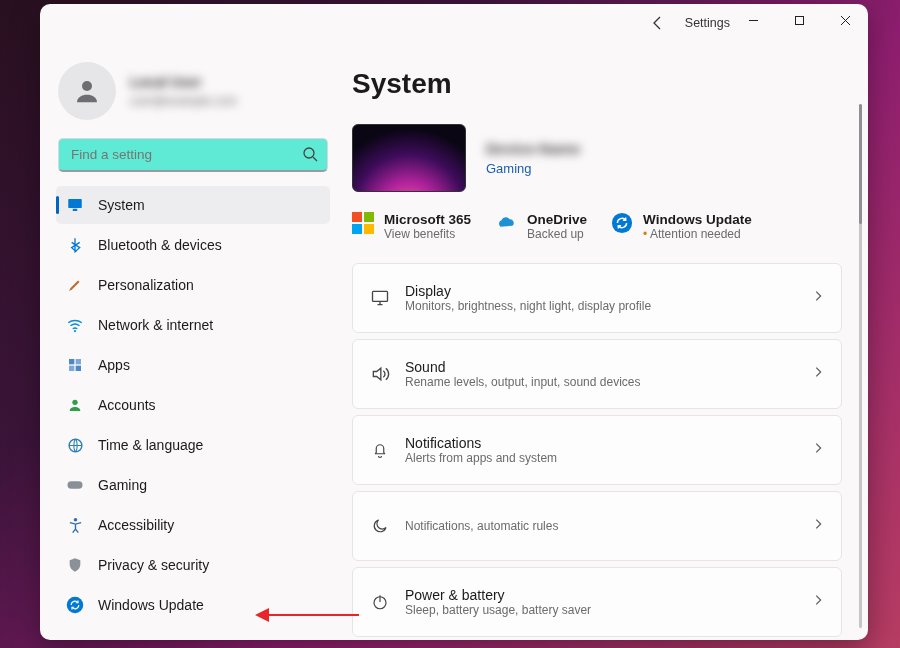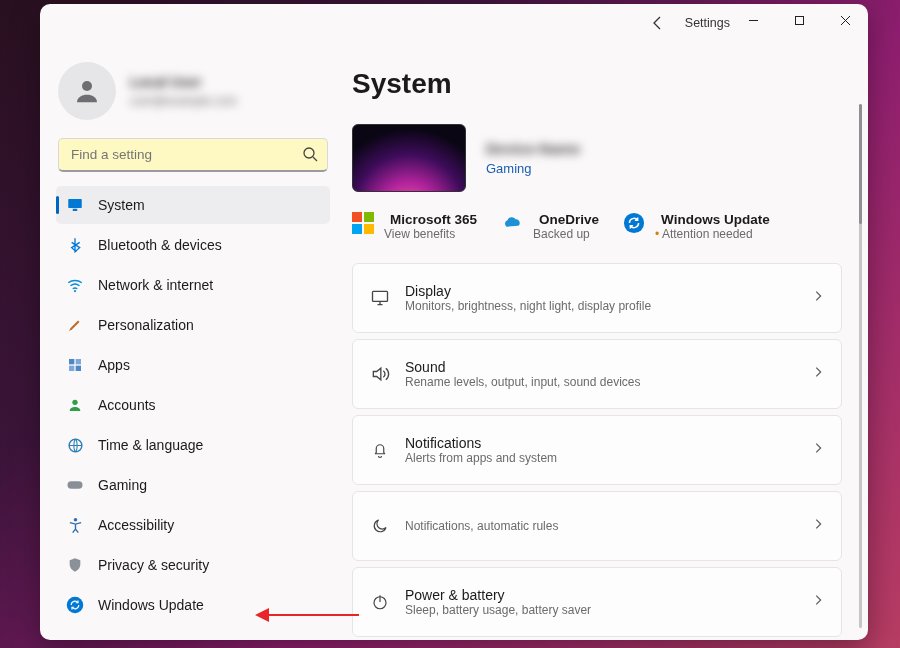--- a/index.html
+++ b/index.html
@@ -37,21 +37,21 @@
   .profile{display:flex;align-items:center;gap:14px;padding:8px 4px 16px 2px;}
   .avatar{width:58px;height:58px;border-radius:50%;background:#e6e6e8;display:flex;align-items:center;justify-content:center;}
   .avatar svg{width:30px;height:30px;fill:#6e6e72;}
   .profile-info{display:flex;flex-direction:column;gap:4px;filter:blur(5px);}
   .pi-name{font-size:14px;font-weight:600;color:#333;}
   .pi-mail{font-size:12px;color:#666;}
   .search{position:relative;margin:2px 2px 14px 2px;}
   .search input{
     width:100%;box-sizing:border-box;height:34px;border-radius:5px;
     border:1px solid #d8d8dc;border-bottom:2px solid #9a9aa0;
-    background:#fef9c3;padding:0 34px 0 12px;font-size:13.5px;color:#333;outline:none;
+    background:#5eead4;padding:0 34px 0 12px;font-size:13.5px;color:#333;outline:none;
   }
   .search .sicon{position:absolute;right:10px;top:8px;}
   .navlist{display:flex;flex-direction:column;gap:2px;}
   .navitem{
     display:flex;align-items:center;gap:14px;height:38px;border-radius:5px;
     padding:0 10px;cursor:pointer;position:relative;font-size:14px;
   }
   .navitem.selected{background:var(--sidebar-sel);}
   .navitem.selected::before{
     content:"";position:absolute;left:0;top:10px;bottom:10px;width:3px;
@@ -69,21 +69,21 @@
     background:radial-gradient(circle at 50% 130%, #ff5aa0 0%, #b1239d 28%, #3d0c5a 55%, #0a0614 80%);
     border:1px solid #333;
   }
   .dev-text{display:flex;flex-direction:column;gap:4px;}
   .dev-name{font-size:15px;font-weight:600;color:#444;filter:blur(5px);white-space:nowrap;}
   .dev-rename{font-size:13px;color:var(--link);cursor:pointer;}
   .status-row{display:flex;gap:24px;align-items:flex-start;margin-bottom:22px;flex-wrap:wrap;}
   .status{display:flex;gap:10px;align-items:flex-start;}
   .status .sic{width:22px;height:22px;flex-shrink:0;display:flex;align-items:center;justify-content:center;}
   .status .stx{display:flex;flex-direction:column;}
-  .status .stx .t{font-size:13.5px;font-weight:600;margin-left:6px;}
+  .status .stx .t{font-size:13.5px;font-weight:600;}
   .status .stx .s{font-size:12px;color:var(--fg-sub);}
   .status .stx .s.dot::before{content:"• ";color:#d67f0e;}
   .cards{display:flex;flex-direction:column;gap:6px;padding-right:26px;}
   .card{
     display:flex;align-items:center;gap:14px;height:68px;border:1px solid var(--border);
     border-radius:6px;background:#fdfdfe;padding:0 16px;cursor:pointer;
   }
   .card .cic{width:22px;height:22px;display:flex;align-items:center;justify-content:center;color:#464646;}
   .card .ctx{display:flex;flex-direction:column;flex:1;}
   .card .ctx .t{font-size:14px;}
@@ -173,33 +173,33 @@
     <span class="navicon">
               <svg width="16" height="16" viewBox="0 0 24 24">
                 <path d="M12 2v20l7-6-12-8m12-0-12 8 7 6" fill="none" stroke="#0078d4" stroke-width="2"></path>
               </svg>
             </span>
     <span>Bluetooth &amp; devices</span>
   </div>
           <div class="navitem">
     <span class="navicon">
               <svg width="18" height="18" viewBox="0 0 24 24">
+                <path d="M4 20l4-2 10-10-2-2L6 16z" fill="#c06a2a"></path>
+              </svg>
+            </span>
+    <span>Personalization</span>
+  </div>
+          <div class="navitem">
+    <span class="navicon">
+              <svg width="18" height="18" viewBox="0 0 24 24">
                 <path d="M3 9a15 15 0 0 1 18 0M6 13a10 10 0 0 1 12 0M9 17a5 5 0 0 1 6 0" fill="none" stroke="#0a8cd6" stroke-width="2"></path>
                 <circle cx="12" cy="20" r="1.5" fill="#0a8cd6"></circle>
               </svg>
             </span>
     <span>Network &amp; internet</span>
-  </div>
-          <div class="navitem">
-    <span class="navicon">
-              <svg width="18" height="18" viewBox="0 0 24 24">
-                <path d="M4 20l4-2 10-10-2-2L6 16z" fill="#c06a2a"></path>
-              </svg>
-            </span>
-    <span>Personalization</span>
   </div>
           <div class="navitem">
     <span class="navicon">
               <svg width="16" height="16" viewBox="0 0 24 24">
                 <rect x="3" y="3" width="8" height="8" fill="#4a88c7"></rect>
                 <rect x="13" y="3" width="8" height="8" fill="#7aa8d8"></rect>
                 <rect x="3" y="13" width="8" height="8" fill="#7aa8d8"></rect>
                 <rect x="13" y="13" width="8" height="8" fill="#4a88c7"></rect>
               </svg>
             </span>

